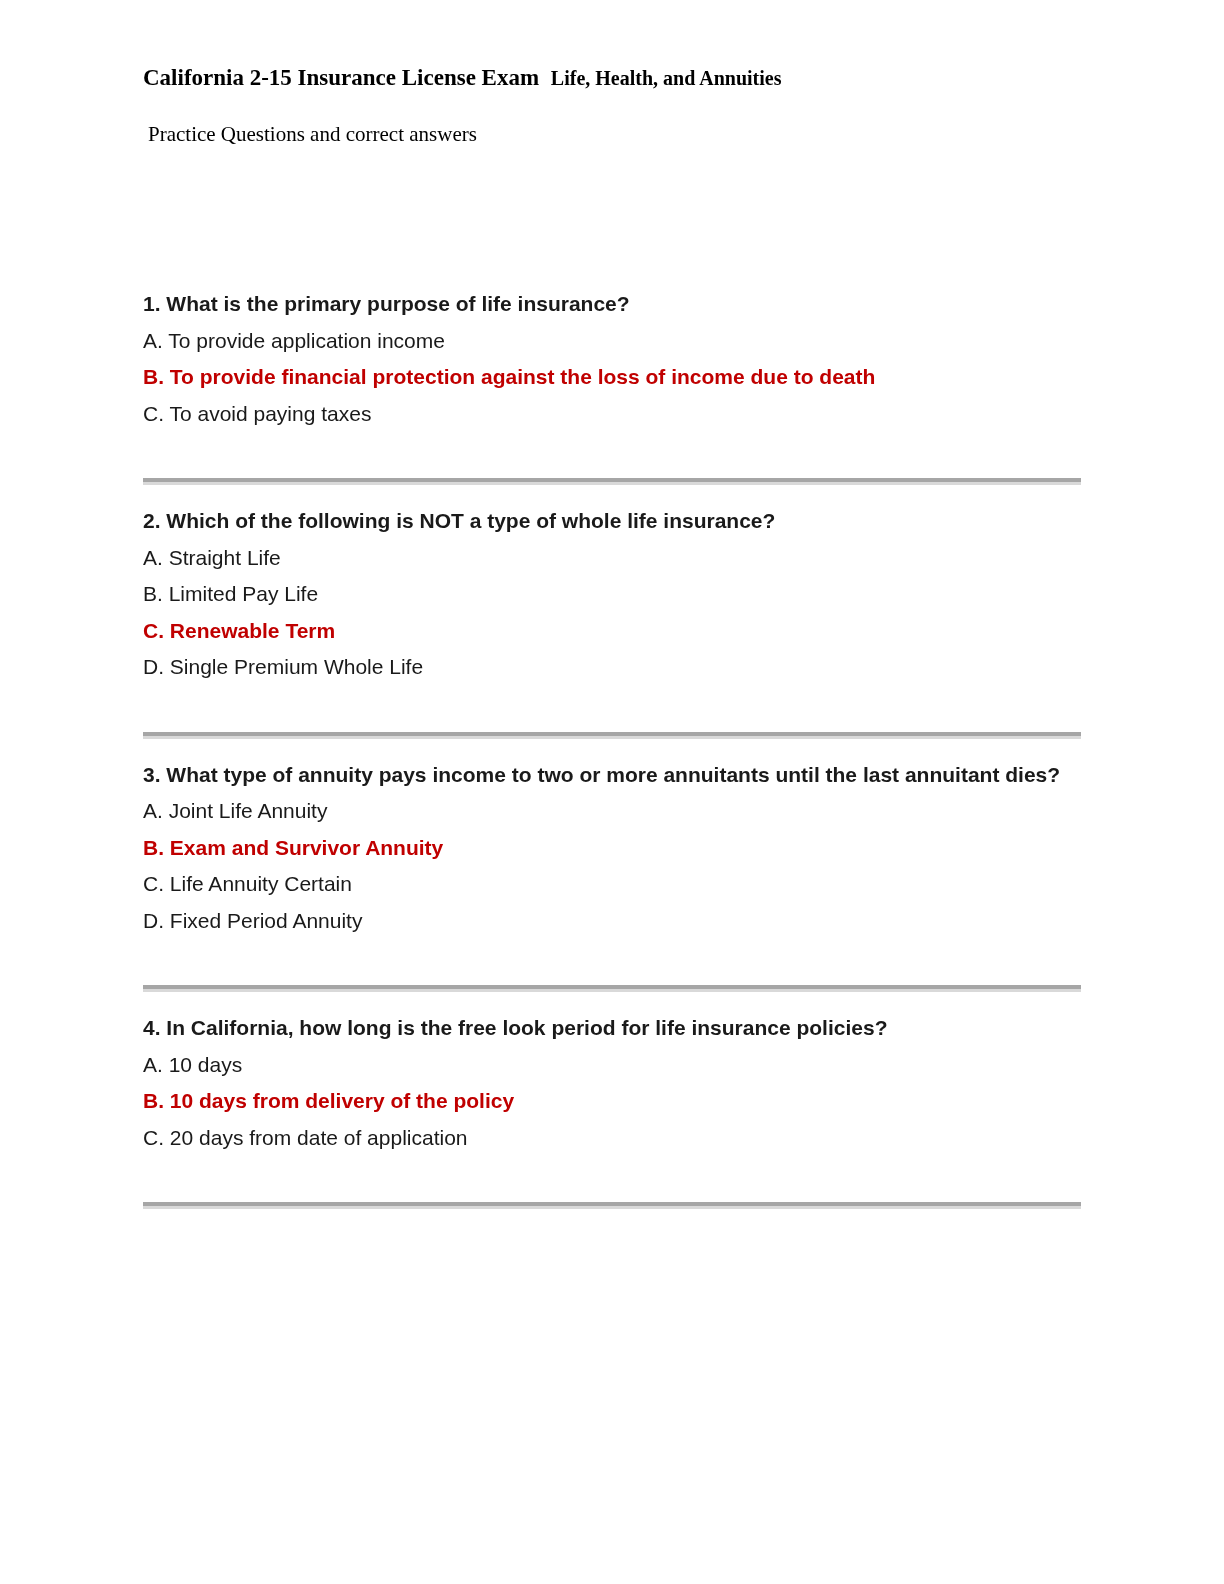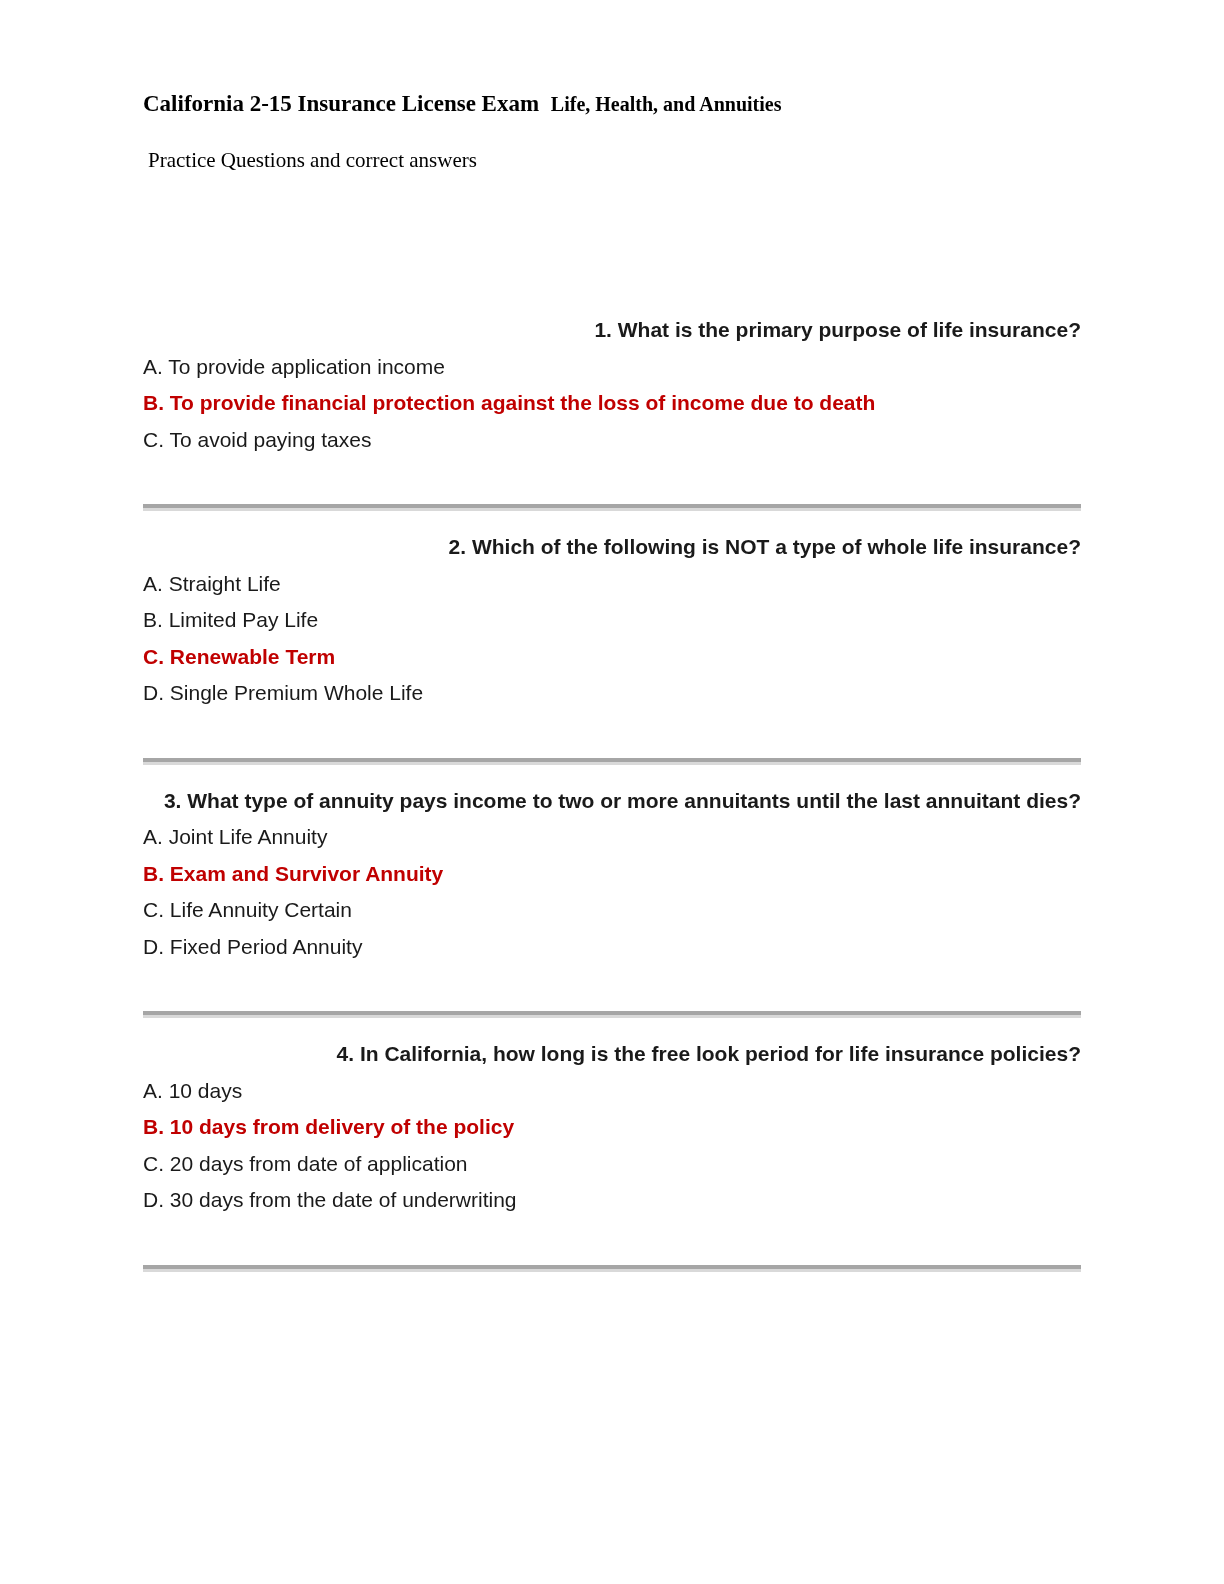--- a/index.html
+++ b/index.html
@@ -6,21 +6,21 @@
     margin: 0;
     padding: 0;
     background: #ffffff;
   }
   .page {
     position: relative;
     width: 1224px;
     height: 1320px;
     background: var(--page-bg, #ffffff);
     box-sizing: border-box;
-    padding: 88px 143px 0 143px;
+    padding: 62px 143px 0 143px;
     font-family: "Liberation Sans", sans-serif;
     color: var(--text-black, #1a1a1a);
     overflow: hidden;
   }
   .doc-title {
     margin: 0;
     font-family: "Liberation Serif", serif;
     font-weight: bold;
     font-size: 23px;
     line-height: 32px;
@@ -42,21 +42,20 @@
     margin-top: 136px;
   }
   .question p {
     margin: 0;
     font-size: 21px;
     line-height: 36.5px;
     max-width: 938px;
   }
   .q-text {
     font-weight: bold;
-    text-align: right;
   }
   .option.correct {
     color: var(--red, #c00000);
     font-weight: bold;
   }
   .divider {
     border: none;
     width: 938px;
     height: 4px;
     background: var(--divider-gray, #a6a6a6);
@@ -102,18 +101,17 @@
       <p class="option">C. Life Annuity Certain</p>
       <p class="option">D. Fixed Period Annuity</p>
       <hr class="divider">
     </section>
 
     <section class="question">
       <p class="q-text">4. In California, how long is the free look period for life insurance policies?</p>
       <p class="option">A. 10 days</p>
       <p class="option correct">B. 10 days from delivery of the policy</p>
       <p class="option">C. 20 days from date of application</p>
-      <p class="option">D. 30 days from the date of underwriting</p>
       <hr class="divider">
     </section>
 
   </div>
 </div>
 
 </body></html>

